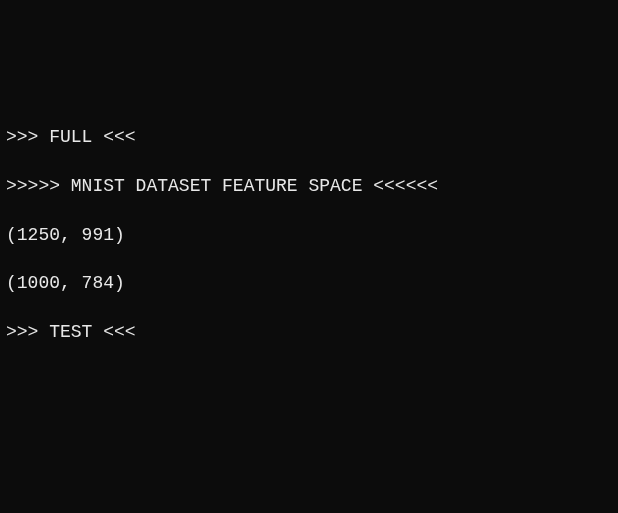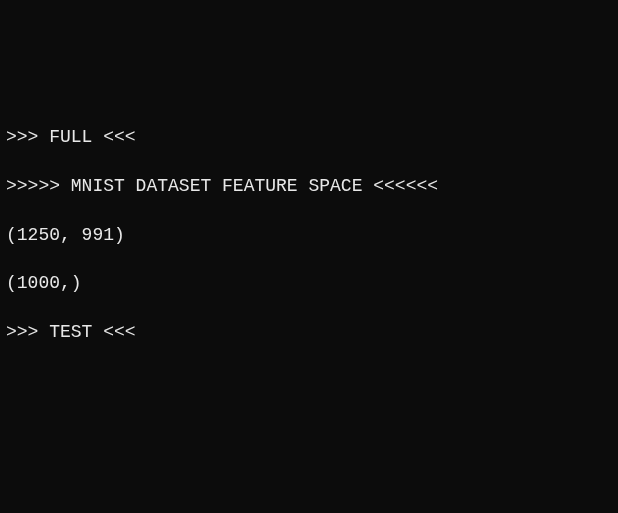--- a/index.html
+++ b/index.html
@@ -25,21 +25,21 @@
   </style>
 </head>
 <body>
 
 
 
 <div>
 <span class="terminal-line">&gt;&gt;&gt; FULL &lt;&lt;&lt;</span>
 <span class="terminal-line">&gt;&gt;&gt;&gt;&gt; MNIST DATASET FEATURE SPACE &lt;&lt;&lt;&lt;&lt;&lt;</span>
 <span class="terminal-line">(1250, 991)</span>
-<span class="terminal-line">(1000,)</span>
+<span class="terminal-line">(1000, 784)</span>
 <span class="terminal-line">&gt;&gt;&gt; TEST &lt;&lt;&lt;</span>
 
 
 
 
 
 
 
 
 

